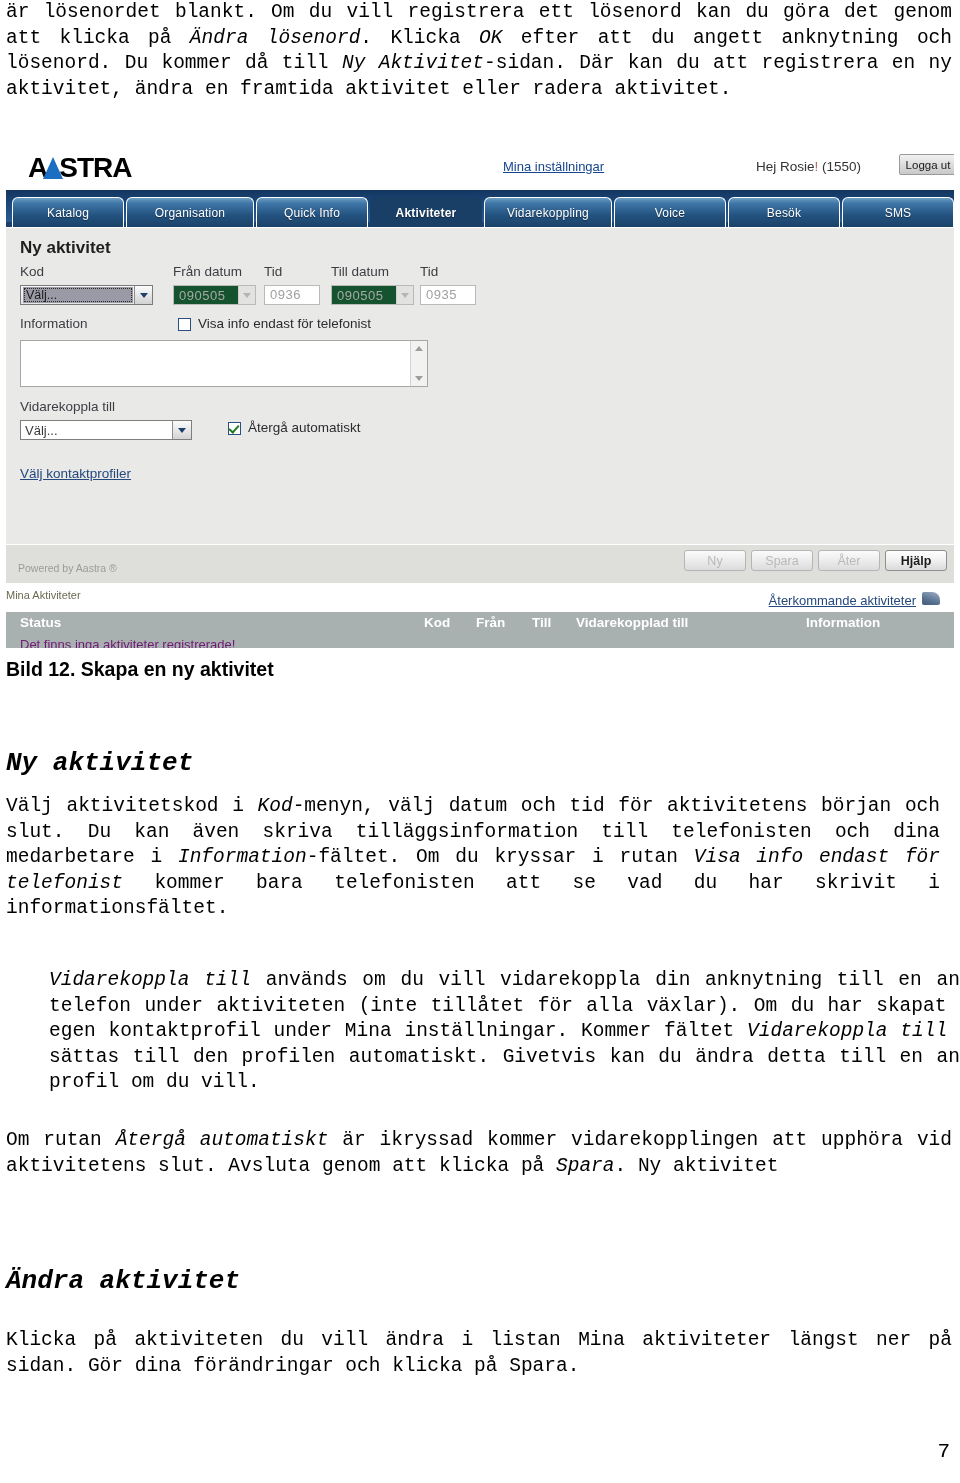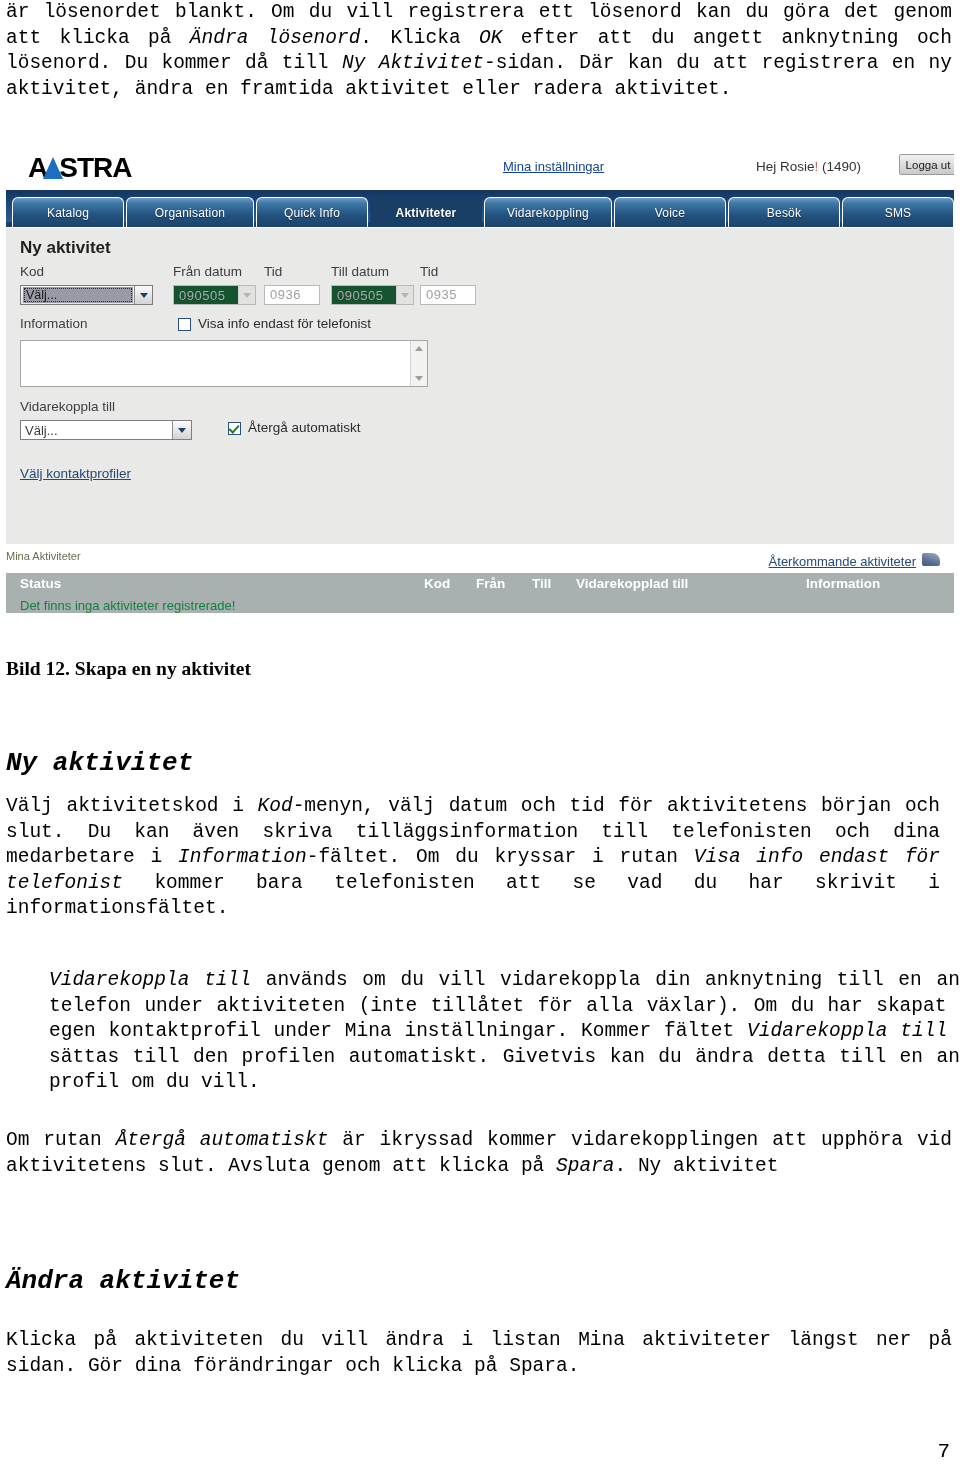--- a/index.html
+++ b/index.html
@@ -430,29 +430,29 @@
   }
   .act-thead span {
     position: absolute;
     top: 3px;
   }
   .act-empty {
     position: absolute;
     left: 14px;
     top: 54px;
     font-size: 13px;
-    color: #15803d;
+    color: #701a75;
   }
 
   
   #figure-caption {
     position: absolute;
     left: 6px;
     top: 658px;
-    font-family: Liberation Serif, serif;
+    font-family: Liberation Sans, sans-serif;
     font-size: 19.5px;
     font-weight: bold;
     color: #000;
   }
 
   .doc-h {
     position: absolute;
     left: 6px;
     font-family: "Liberation Mono", "DejaVu Sans Mono", monospace;
     font-size: 26px;
@@ -486,21 +486,21 @@
 
   <div class="app-header">
     <div class="aastra-logo">
       <span>A</span>
         <span class="logo-tri"></span>
         <span>STRA</span>
     </div>
     <div class="hdr-link">Mina inställningar</div>
     <div class="hdr-greet">
       <span>Hej Rosie</span><span class="exclaim">!</span>
-      <span>(1490)</span>
+      <span>(1550)</span>
     </div>
     <div class="logout-btn">Logga ut</div>
   </div>
 
   <div class="tabstrip" id="tabstrip">
       <div class="tab">
         <span>Katalog</span>
       </div>
       <div class="tab wide">
         <span>Organisation</span>
@@ -579,20 +579,29 @@
       <div class="arrow">
           <span class="caret"></span>
         </div>
     </div>
     <div class="chk checked" style="left:222px; top:194px;"></div>
     <div class="chk-label" style="left:242px; top:192px;">Återgå automatiskt</div>
 
     <div class="profile-link">Välj kontaktprofiler</div>
   </div>
 
+  <div class="app-footer">
+    <div class="powered">Powered by Aastra ®</div>
+    <div id="footer-buttons">
+        <div class="btn" style="left: 678px;">Ny</div>
+        <div class="btn" style="left: 745px;">Spara</div>
+        <div class="btn" style="left: 812px;">Åter</div>
+        <div class="btn enabled" style="left: 879px;">Hjälp</div>
+      </div>
+  </div>
 
   <div class="act-section">
     <div class="act-title">Mina Aktiviteter</div>
     <div class="act-recurring">Återkommande aktiviteter</div>
     <div class="act-recurring-icon"></div>
     <div class="act-thead" id="act-thead">
         <span style="left: 14px;">Status</span>
         <span style="left: 418px;">Kod</span>
         <span style="left: 470px;">Från</span>
         <span style="left: 526px;">Till</span>

